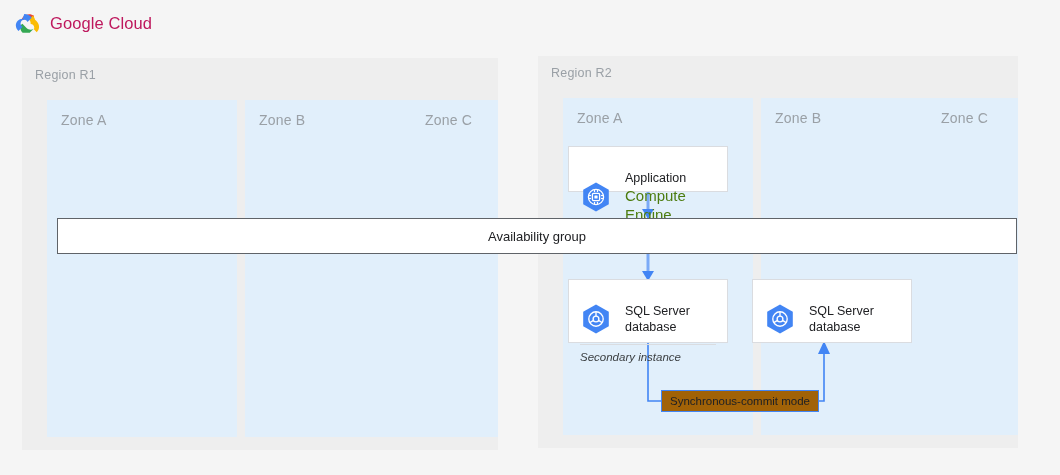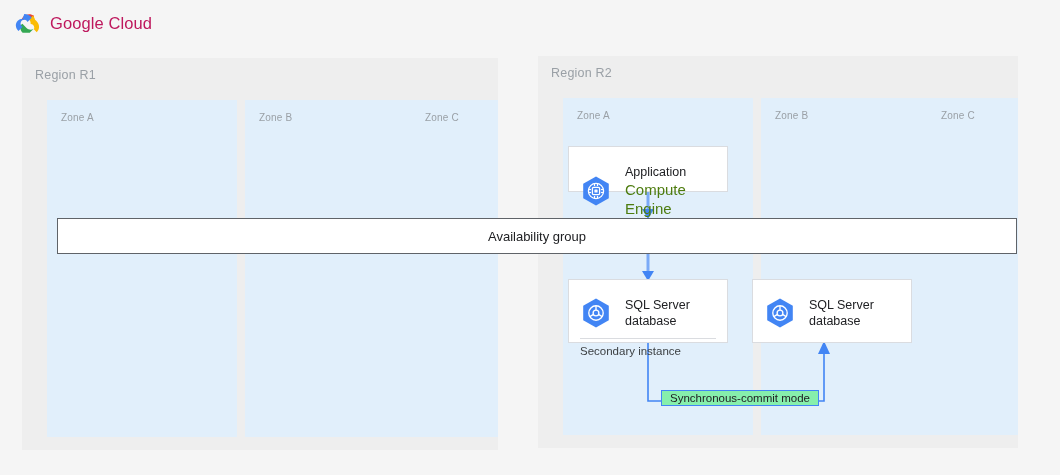--- a/index.html
+++ b/index.html
@@ -35,52 +35,52 @@
     font-size:12.5px;color:#9aa0a6;letter-spacing:.2px;
   }
 
   
   .zone{
     position:absolute;top:42px;height:337px;
     background:#e1effb;
   }
   .zone-label{
     position:absolute;left:14px;top:12px;
-    font-size:10px;color:#9aa0a6;letter-spacing:.2px;
+    font-size:14px;color:#9aa0a6;letter-spacing:.2px;
   }
   
   #r1-zone-a{left:25px;width:190px;}
   #r1-zone-b{left:223px;width:168px;}
   #r1-zone-c{left:389px;width:87px;}
   
   #r2-zone-a{left:25px;width:190px;}
   #r2-zone-b{left:223px;width:168px;}
   #r2-zone-c{left:389px;width:91px;}
 
   
   .node{
     position:absolute;
     background:#ffffff;
     border:1px solid #dadce0;
     box-sizing:border-box;
     z-index:5;
   }
   .node-main{
     display:flex;align-items:center;
-    padding:17px 10px 9px 11px;
+    padding:23px 10px 9px 11px;
   }
   .node-icon{flex:0 0 auto;width:32px;height:32px;display:block;}
   .node-text{margin-left:13px;line-height:1.28;}
   .node-title{font-size:12.5px;color:#202124;}
   .node-sub{font-size:15px;color:#4d7c0f;}
   .node-footer{
     border-top:1px solid #dadce0;
     margin:0 11px;
     padding:6px 0 7px 0;
-    font-size:11.5px;color:#3c4043;
+    font-size:11.5px;color:#3c4043;font-style:italic;
   }
 
   #node-application{left:568px;top:146px;width:160px;height:46px;}
   #node-secondary{left:568px;top:279px;width:160px;height:64px;}
   #node-standby{left:752px;top:279px;width:160px;height:64px;}
 
   
   #availability-group{
     position:absolute;left:45px;top:218px;width:960px;height:36px;
     background:#ffffff;
@@ -93,22 +93,22 @@
   #availability-group-label{font-size:13px;color:#202124;}
 
   
   .conn{position:absolute;z-index:4;}
   #conn-app-to-ag{left:640px;top:192px;width:16px;height:28px;}
   #conn-ag-to-db{left:640px;top:252px;width:16px;height:30px;}
   #conn-sync{left:640px;top:340px;width:200px;height:68px;}
 
   
   #sync-label{
-    position:absolute;left:661px;top:390px;width:158px;height:16px;
-    background:#86efac;
+    position:absolute;left:661px;top:390px;width:158px;height:22px;
+    background:#a16207;
     border:1px solid #4285f4;
     box-sizing:border-box;
     display:flex;align-items:center;justify-content:center;
     z-index:7;
   }
   #sync-label-text{font-size:11.5px;color:#202124;white-space:nowrap;}
 </style>
 </head>
 <body>
 

